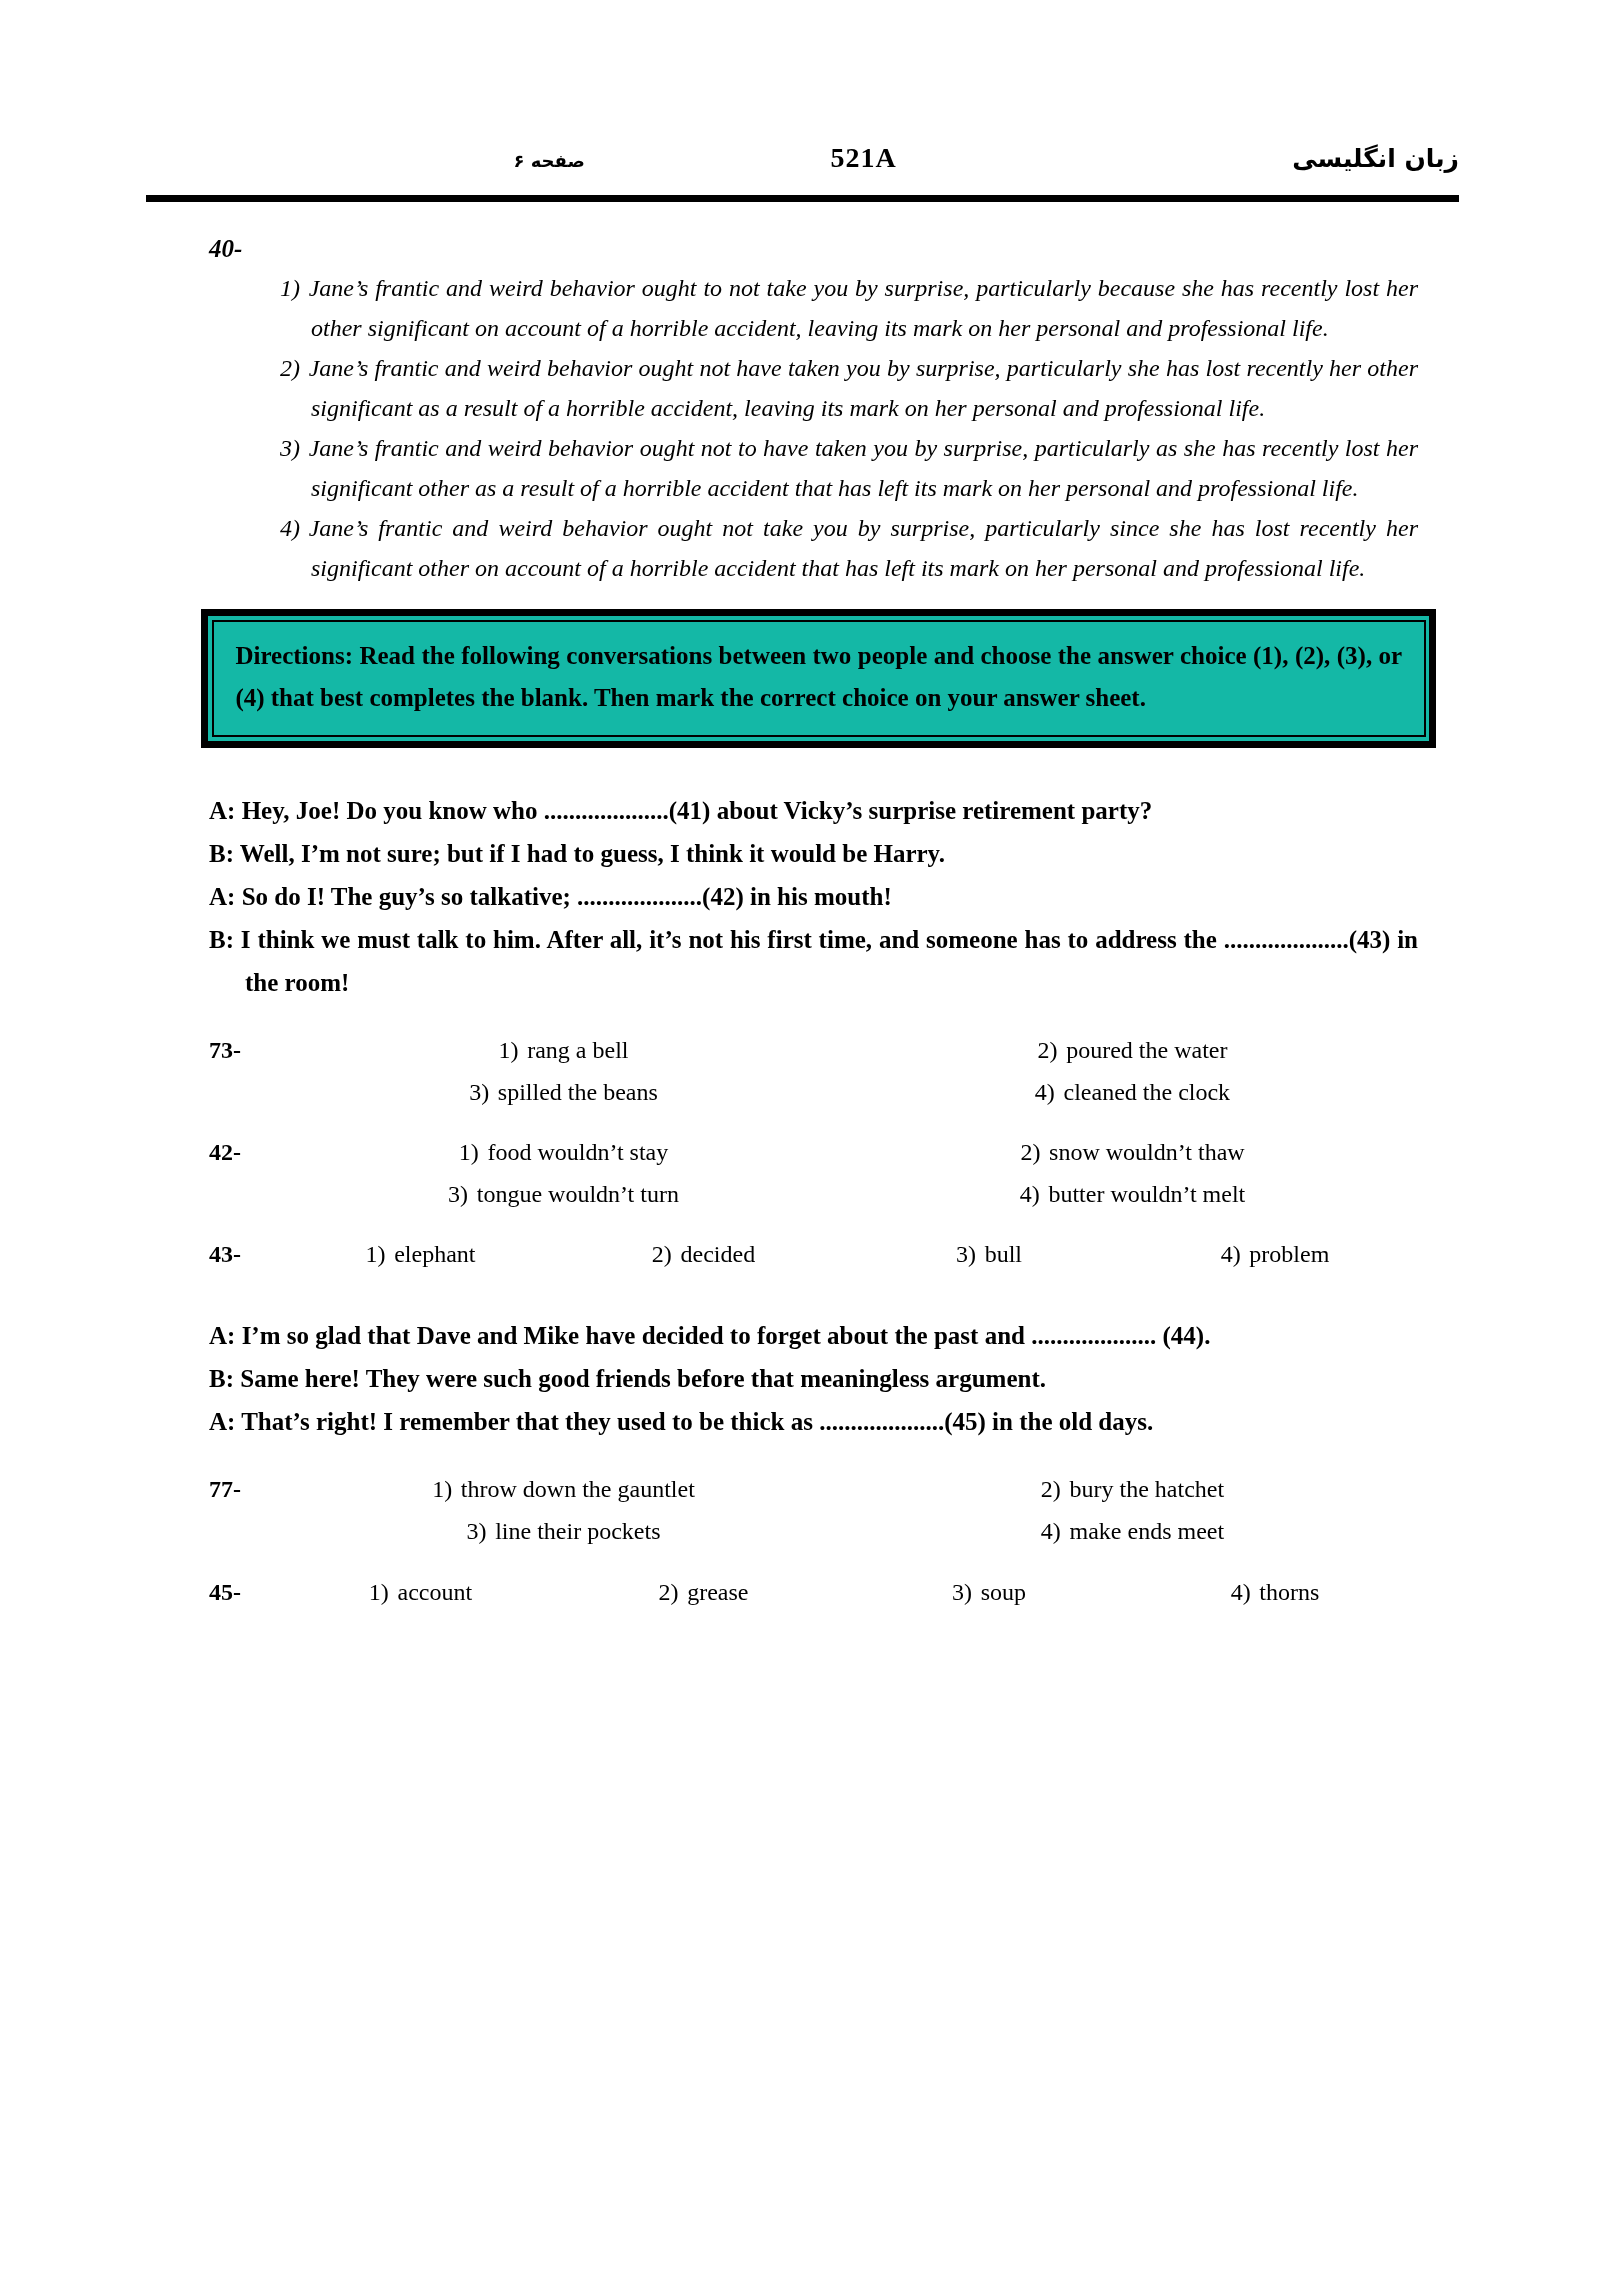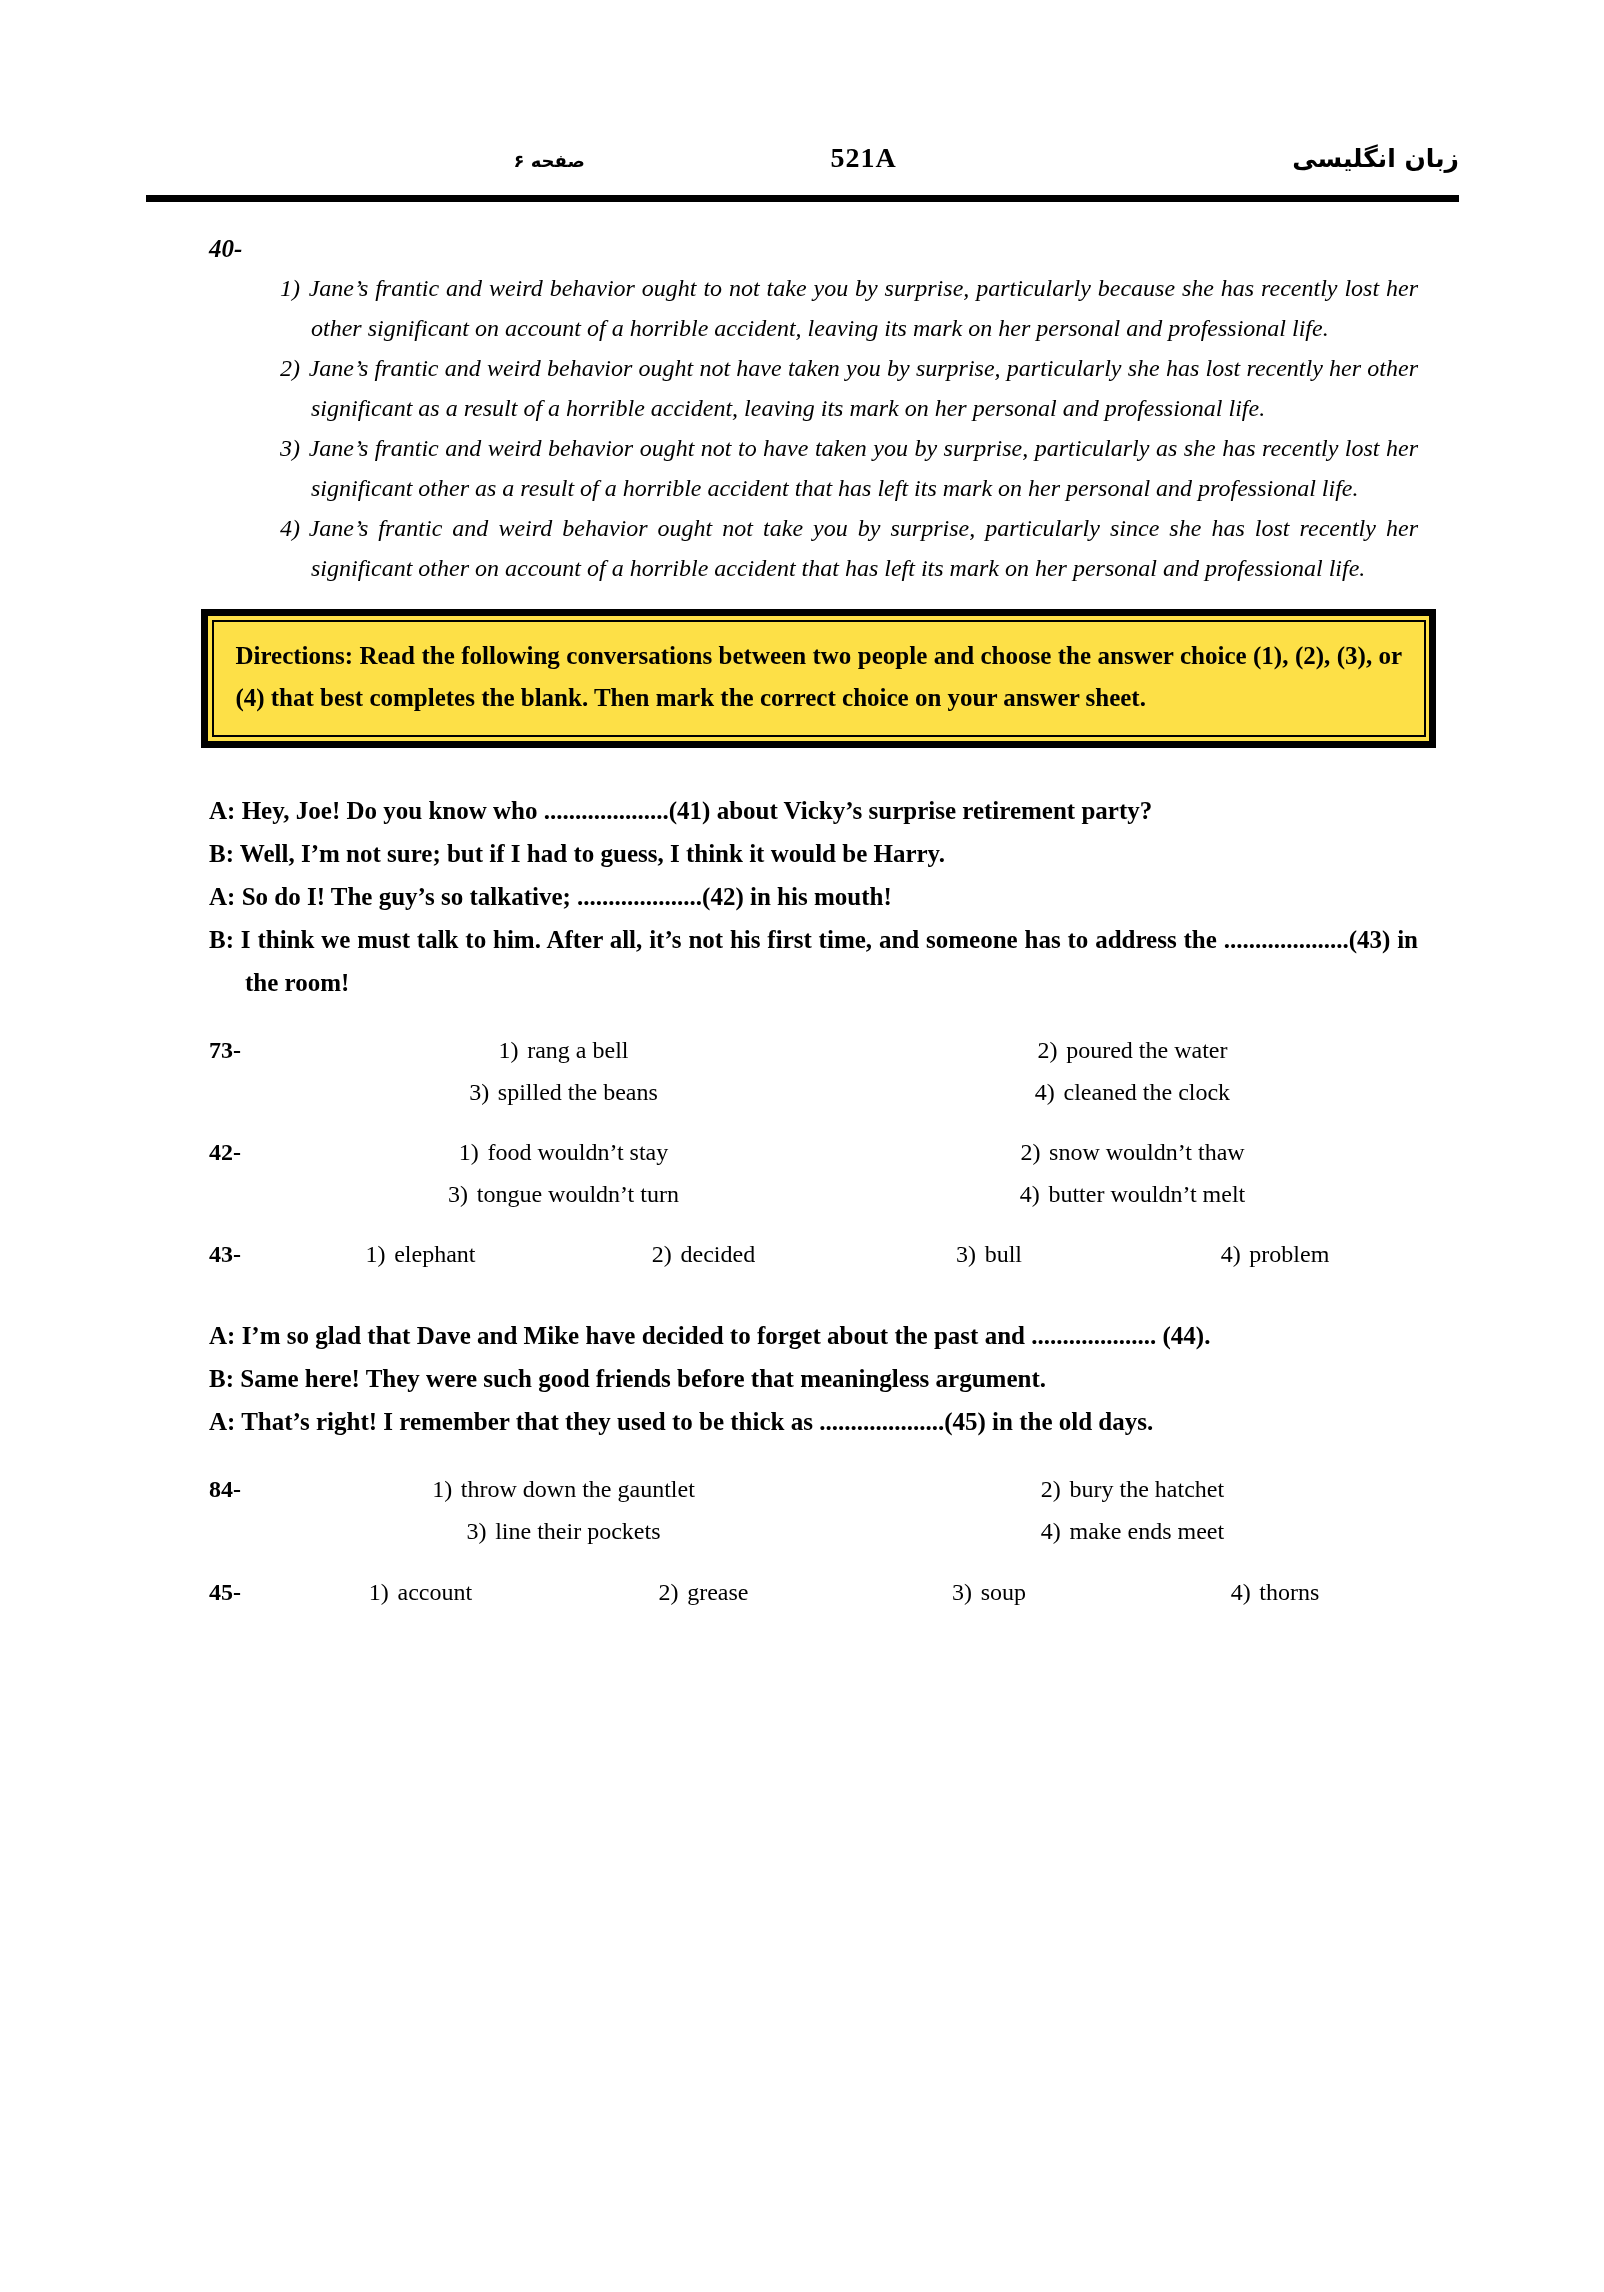--- a/index.html
+++ b/index.html
@@ -41,21 +41,21 @@
   .olabel { margin-right: 8.7px; }
 
   
   .part-heading { margin-top: 49px; font-weight: bold; font-size: 27px; line-height: 35px; }
 
   
   .directions-outer {
     margin-top: 21.3px;
     margin-left: -7.8px; margin-right: -18.4px;
     border: 7.8px solid #000;
-    background: #fde047;
+    background: #14b8a6;
   }
   .directions-inner {
     border: 2.9px solid #000;
     margin: 3.9px;
     padding: 13.6px 21.3px 15.5px 21.3px;
   }
   .directions-text {
     font-weight: bold; font-size: 25px; line-height: 42px;
     text-align: justify;
   }
@@ -155,21 +155,21 @@
 
   <div class="conversation" style="margin-top:39px;">
     <div class="conv-line">A: I’m so glad that Dave and Mike have decided to forget about the past and .................... (44).</div>
     <div class="conv-line">B: Same here! They were such good friends before that meaningless argument.</div>
     <div class="conv-line">A: That’s right! I remember that they used to be thick as ....................(45) in the old days.</div>
   </div>
 
   <div class="qgroup">
 
     <div class="qrow">
-      <div class="qnum">84-</div>
+      <div class="qnum">77-</div>
       <div class="opts opts2">
         <span class="opt"><span class="olabel">1)</span><span>throw down the gauntlet</span></span>
         <span class="opt"><span class="olabel">2)</span><span>bury the hatchet</span></span>
         <span class="opt"><span class="olabel">3)</span><span>line their pockets</span></span>
         <span class="opt"><span class="olabel">4)</span><span>make ends meet</span></span>
       </div>
     </div>
 
     <div class="qrow">
       <div class="qnum">45-</div>

